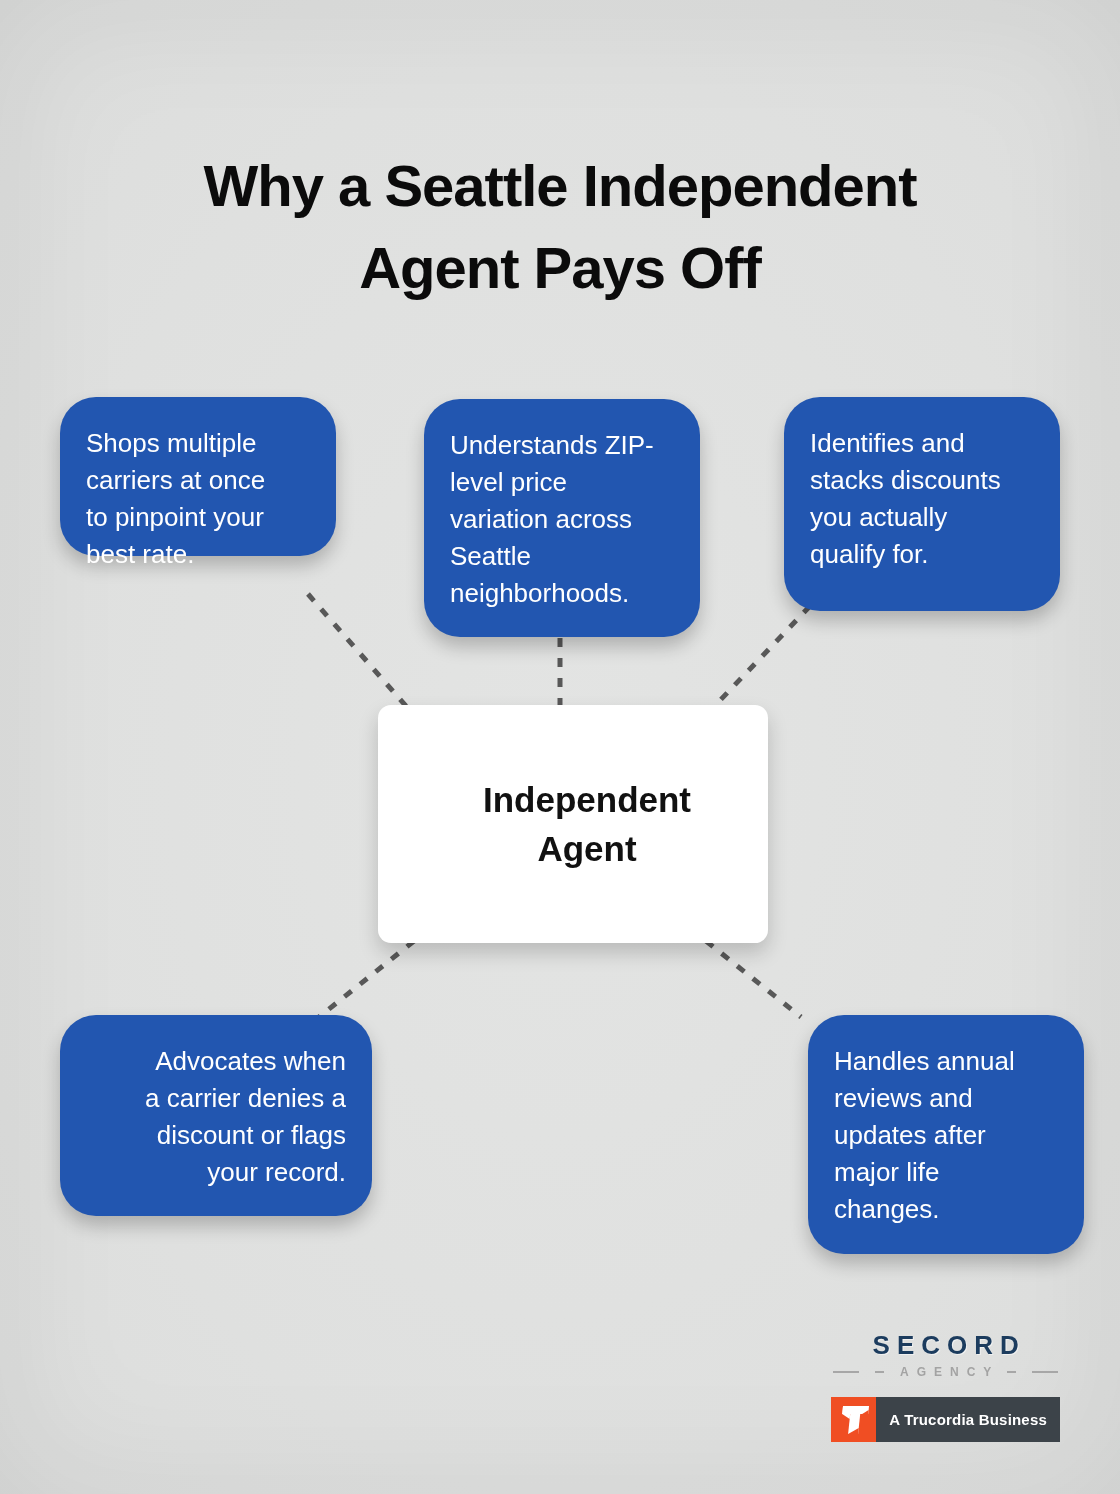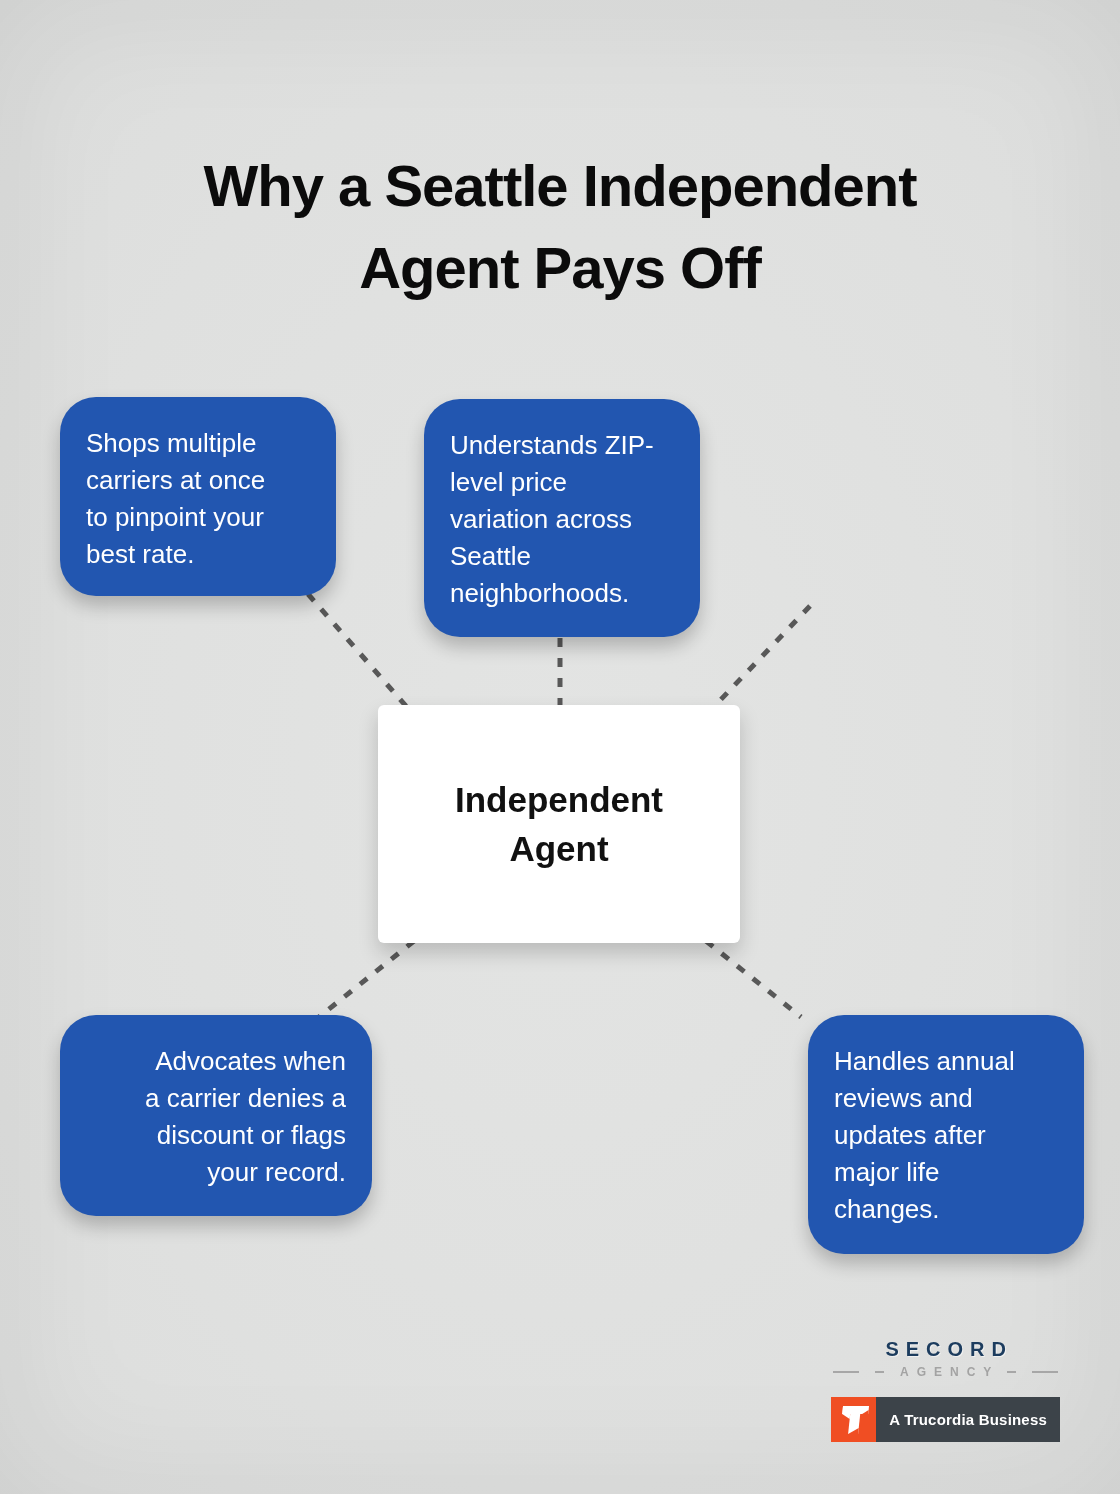--- a/index.html
+++ b/index.html
@@ -50,59 +50,60 @@
     box-shadow: 0 10px 18px rgba(0,0,0,0.22);
     box-sizing: border-box;
     padding: 28px 26px;
   }
   .node-text {
     color: #ffffff;
     font-size: 26px;
     line-height: 1.42;
     white-space: pre-line;
   }
-  .node-top-left     { left: 60px;  top: 397px;  width: 276px; height: 199px; }
+  .node-top-left     { left: 60px;  top: 397px;  width: 276px; height: 159px; }
   .node-top-center   { left: 424px; top: 399px;  width: 276px; height: 238px; }
   .node-top-right    { left: 784px; top: 397px;  width: 276px; height: 214px; }
   .node-bottom-left  { left: 60px;  top: 1015px; width: 312px; height: 201px; text-align: right; }
   .node-bottom-right { left: 784px; top: 1015px; width: 276px; height: 239px; margin-left: 24px; }
 
   
   .center-node {
     position: absolute;
     z-index: 2;
     left: 378px; top: 705px;
     width: 362px; height: 238px;
     background: #ffffff;
-    border-radius: 6px;
+    border-radius: 13px;
     box-shadow: 0 10px 20px rgba(0,0,0,0.18);
     display: flex;
     align-items: center;
     justify-content: center;
+    padding-left: 28px;
   }
   .center-label {
     font-size: 35px;
     font-weight: 800;
     color: #111111;
     text-align: center;
     line-height: 1.4;
     white-space: pre-line;
   }
 
   
   .brand {
     position: absolute;
     z-index: 2;
     right: 60px; bottom: 52px;
     display: flex;
     flex-direction: column;
     align-items: center;
   }
   .brand-wordmark {
-    font-size: 20px;
+    font-size: 26px;
     font-weight: 800;
     letter-spacing: 7px;
     color: #1c3c5e;
     text-shadow: 1px 1px 0 rgba(255,255,255,0.55);
     margin-right: -7px; 
   }
   .brand-agency-row {
     display: flex;
     align-items: center;
     gap: 16px;
@@ -172,20 +173,26 @@
   </div>
 
   <div class="node node-top-center">
     <div class="node-text">Understands ZIP-
 level price
 variation across
 Seattle
 neighborhoods.</div>
   </div>
 
+  <div class="node node-top-right">
+    <div class="node-text">Identifies and
+stacks discounts
+you actually
+qualify for.</div>
+  </div>
 
   <div class="center-node">
     <div class="center-label">Independent
 Agent</div>
   </div>
 
   <div class="node node-bottom-left">
     <div class="node-text">Advocates when
 a carrier denies a
 discount or flags

